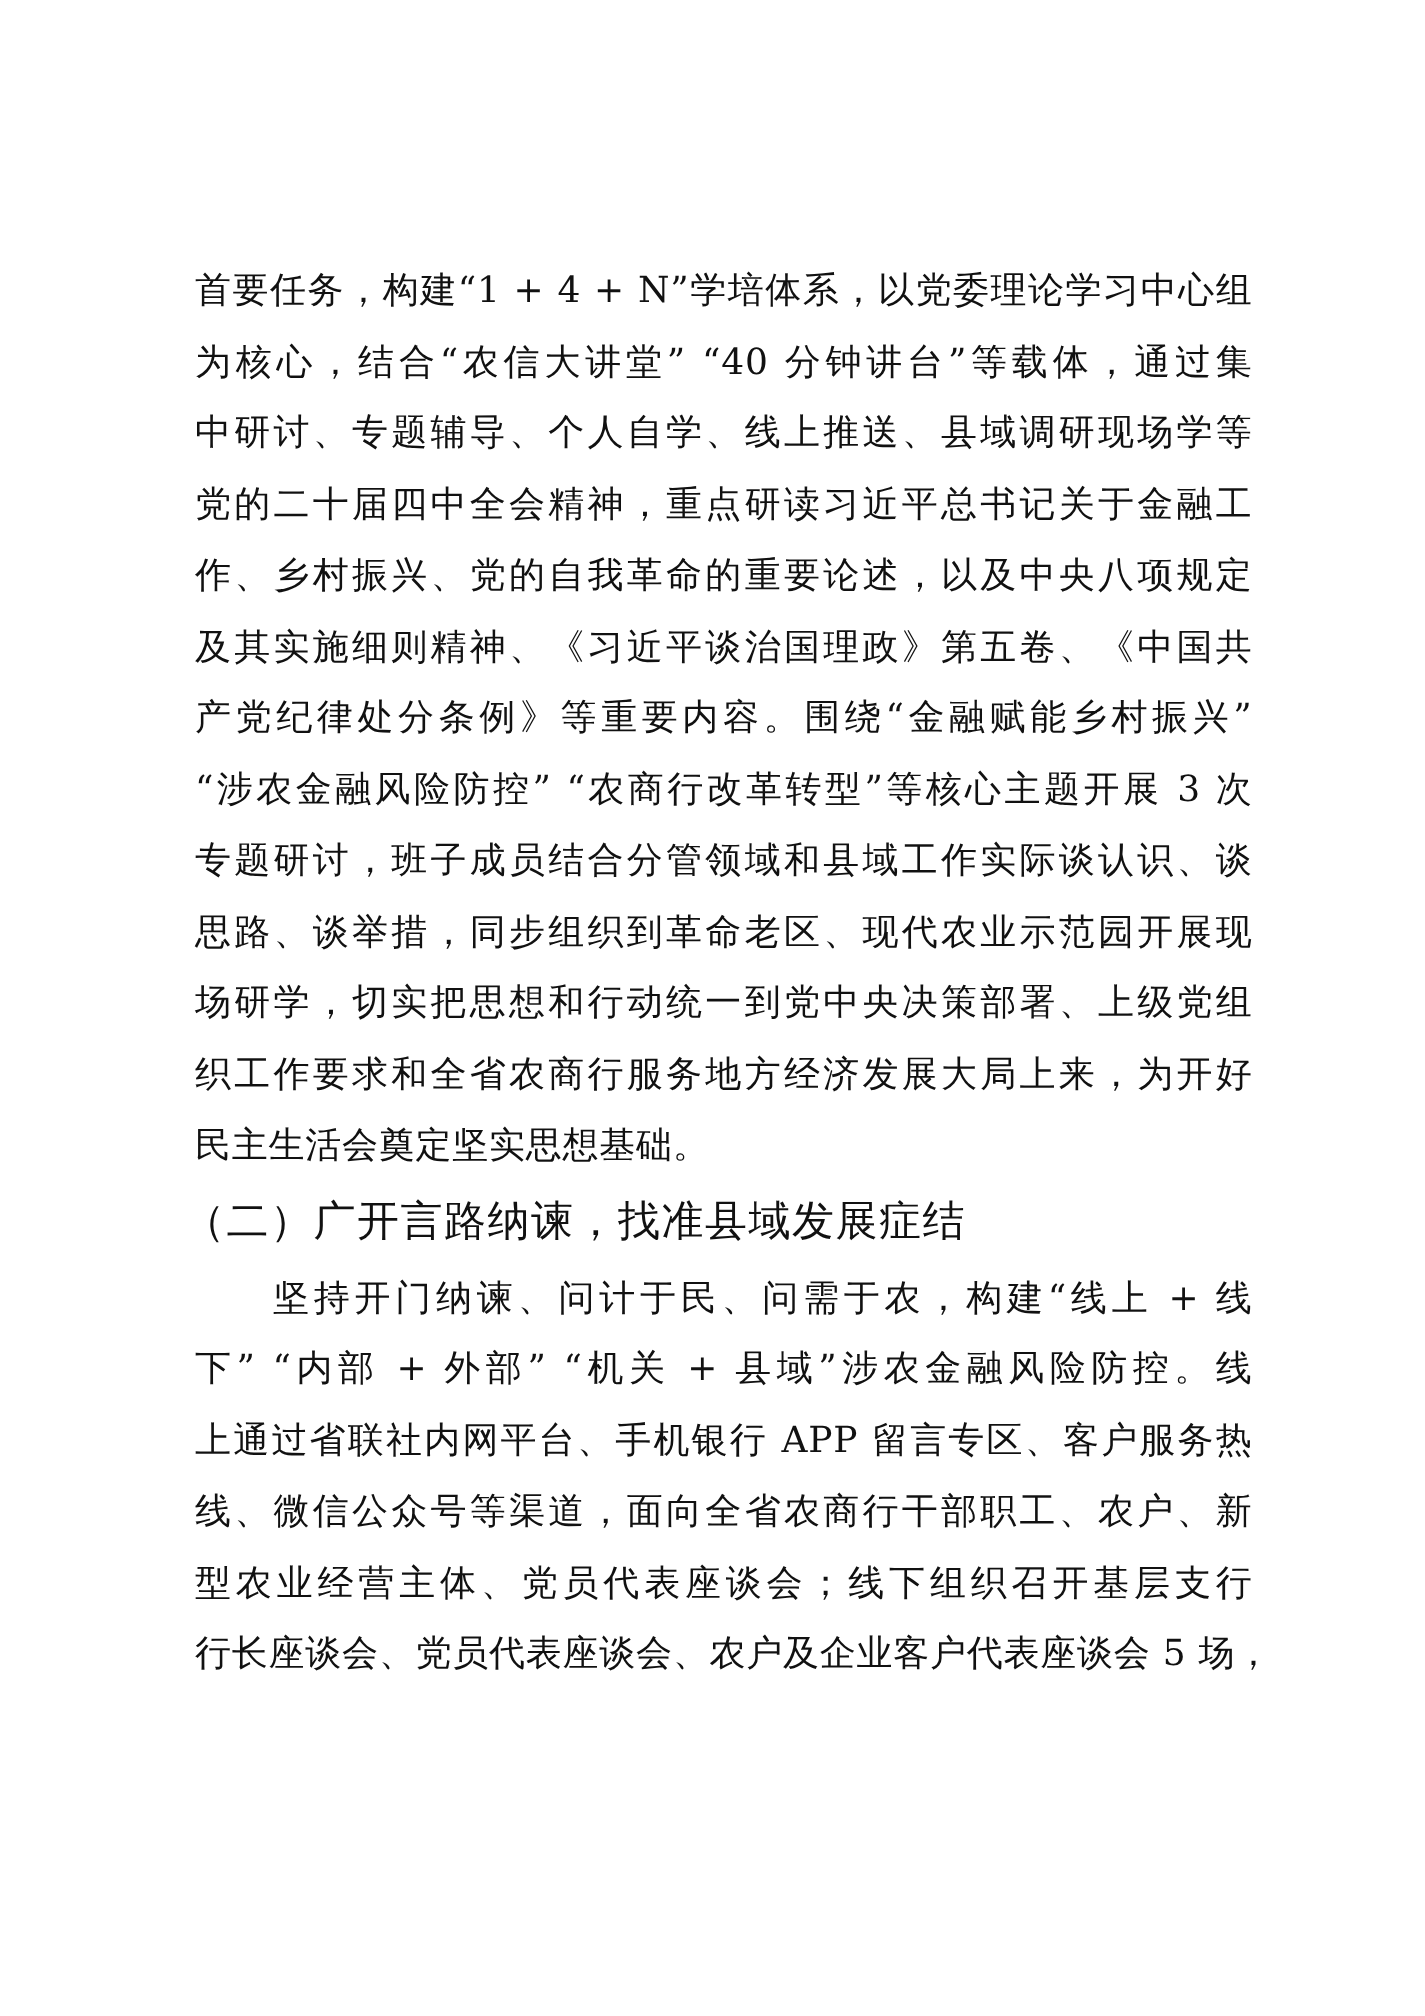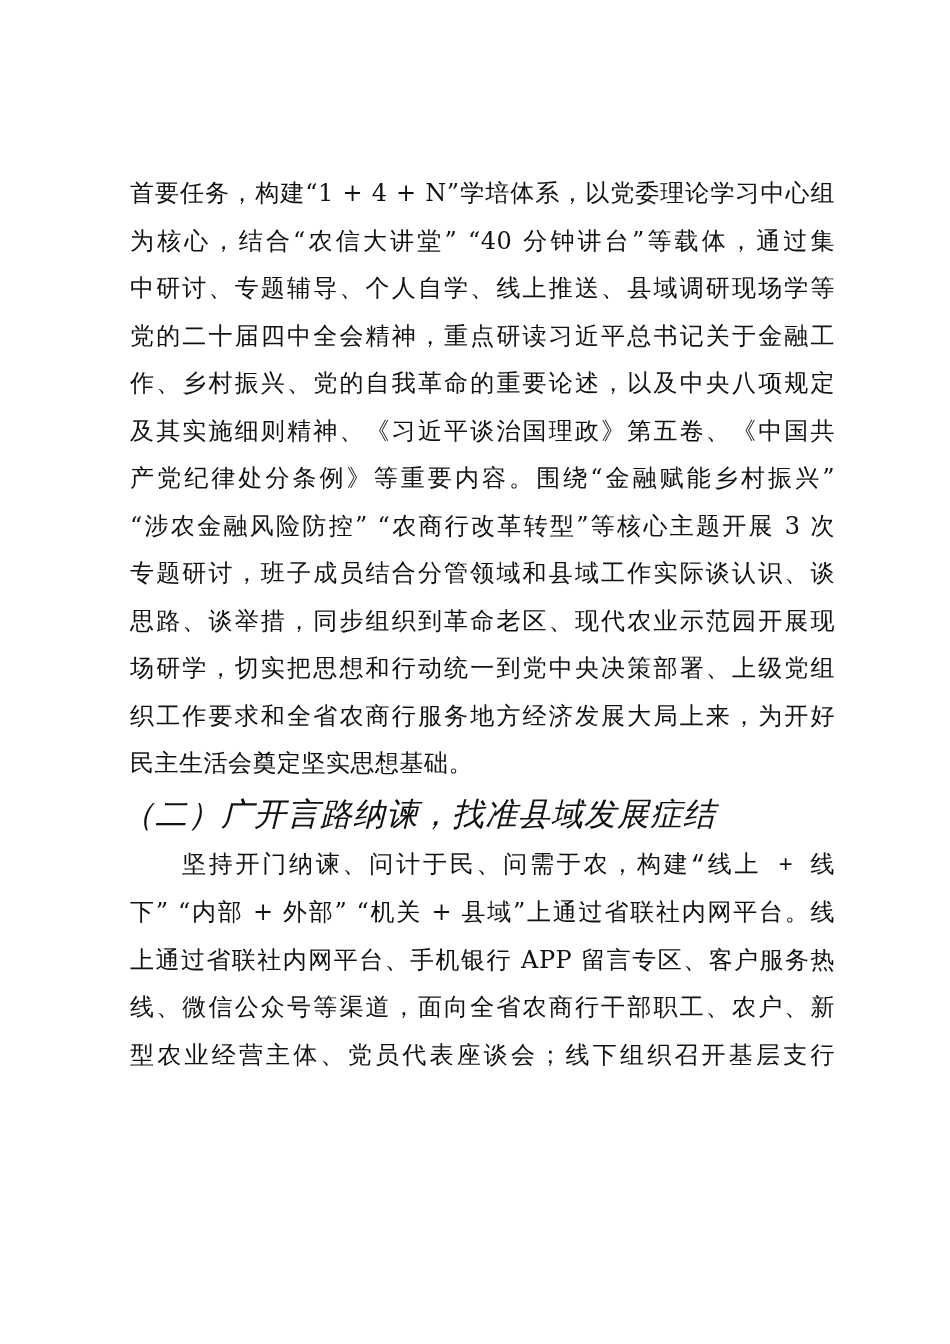--- a/index.html
+++ b/index.html
@@ -35,31 +35,29 @@
     white-space: nowrap;
     text-align: justify;
     text-align-last: justify;
     letter-spacing: 0.5px;
   }
   .line.last {
     text-align-last: left;
   }
   .line.indent {
     padding-left: 52px;
-    font-family: Liberation Mono, monospace;
   }
   .heading {
     height: 52px;
     line-height: 52px;
-    font-size: 32px;
+    font-size: 28px;
     white-space: nowrap;
     letter-spacing: 1px;
     margin-left: -8px;
     font-family: "DejaVu Serif", "Liberation Serif", serif;
-    font-style: italic;
   }
   .para2 .line:first-child {
     margin-top: 2px;
   }
 </style>
 </head>
 <body>
 
 <div class="page">
   <div class="text-block">
@@ -77,20 +75,21 @@
       <div class="line">思路、谈举措，同步组织到革命老区、现代农业示范园开展现</div>
       <div class="line">场研学，切实把思想和行动统一到党中央决策部署、上级党组</div>
       <div class="line">织工作要求和全省农商行服务地方经济发展大局上来，为开好</div>
       <div class="line last">民主生活会奠定坚实思想基础。</div>
     </div>
 
     <div class="heading">（二）广开言路纳谏，找准县域发展症结</div>
 
     <div class="paragraph para2">
       <div class="line indent">坚持开门纳谏、问计于民、问需于农，构建“线上 + 线</div>
-      <div class="line">下” “内部 + 外部” “机关 + 县域”上通过省联社内网平台。线</div>
+      <div class="line">下” “内部 + 外部” “机关 + 县域”涉农金融风险防控。线</div>
       <div class="line">上通过省联社内网平台、手机银行 APP 留言专区、客户服务热</div>
       <div class="line">线、微信公众号等渠道，面向全省农商行干部职工、农户、新</div>
       <div class="line">型农业经营主体、党员代表座谈会；线下组织召开基层支行</div>
+      <div class="line">行长座谈会、党员代表座谈会、农户及企业客户代表座谈会 5 场，</div>
     </div>
 
   </div>
 </div>
 
 </body></html>

